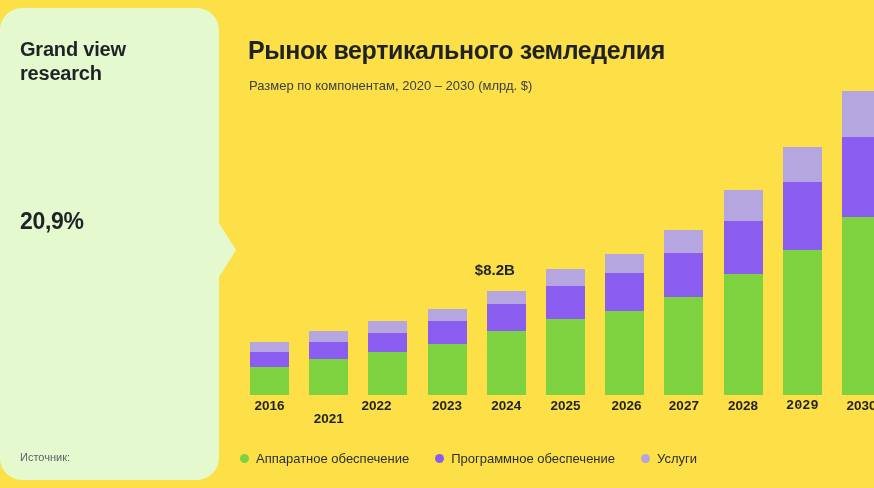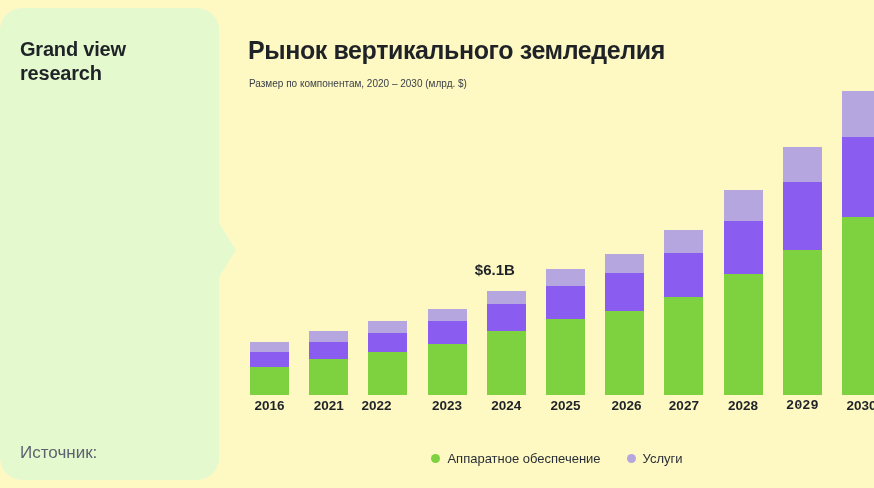--- a/index.html
+++ b/index.html
@@ -10,21 +10,21 @@
     height: 488px;
     overflow: hidden;
     background: #ffffff;
     font-family: "Liberation Sans", sans-serif;
   }
 
   #root {
     position: relative;
     width: 874px;
     height: 488px;
-    background: #fef9c3;
+    background: #fde047;
   }
 
   
   .side-panel {
     position: absolute;
     left: 0px;
     top: 8px;
     width: 219px;
     height: 472px;
     background: #e4f9cd;
@@ -72,21 +72,21 @@
     font-size: 13px;
     color: #2a2f36;
     line-height: 1.42;
   }
 
   .source-block {
     position: absolute;
     left: 20px;
     bottom: 22px;
     width: 190px;
-    font-size: 17px;
+    font-size: 11px;
     line-height: 1.45;
     color: #5c6370;
   }
 
   
   .chart-panel {
     position: absolute;
     left: 240px;
     top: 0px;
     width: 634px;
@@ -101,21 +101,21 @@
     font-weight: bold;
     color: #1f2328;
     letter-spacing: -0.4px;
     white-space: nowrap;
   }
 
   .chart-subtitle {
     position: absolute;
     left: 9px;
     top: 78px;
-    font-size: 10px;
+    font-size: 13px;
     color: #3b4049;
     white-space: nowrap;
   }
 
   .plot {
     position: absolute;
     left: 0px;
     top: 90px;
     width: 634px;
     height: 305px;
@@ -155,21 +155,21 @@
 
   
   .legend {
     position: absolute;
     left: 0px;
     top: 445px;
     width: 634px;
     height: 26px;
     display: flex;
     align-items: center;
-    justify-content: center;
+    justify-content: flex-start;
     gap: 26px;
   }
   .legend-item {
     display: flex;
     align-items: center;
     gap: 7px;
     font-size: 13px;
     color: #2a2f36;
     white-space: nowrap;
   }
@@ -184,20 +184,21 @@
 <body>
 
 <div id="root">
 
   <div class="side-panel"></div>
   <div class="side-tab"></div>
 
   <div class="brand">Grand view research</div>
 
   <div class="cagr-block">
+    <div class="cagr-value">20,9%</div>
   </div>
 
   <div class="source-block">
     <div>Источник:</div>
   </div>
 
   <div class="chart-panel">
     <div class="chart-title">Рынок вертикального земледелия</div>
     <div class="chart-subtitle">Размер по компонентам, 2020 – 2030 (млрд. $)</div>
 
@@ -250,40 +251,44 @@
         <div class="bar-group" style="left: 542.8px;">
           <div class="seg" style="height: 34.3125px; background: rgb(181, 166, 224);"></div>
           <div class="seg" style="height: 68.625px; background: rgb(139, 92, 240);"></div>
           <div class="seg" style="height: 144.875px; background: rgb(126, 209, 63);"></div>
         </div>
         <div class="bar-group" style="left: 602px;">
           <div class="seg" style="height: 45.75px; background: rgb(181, 166, 224);"></div>
           <div class="seg" style="height: 80.0625px; background: rgb(139, 92, 240);"></div>
           <div class="seg" style="height: 177.917px; background: rgb(126, 209, 63);"></div>
         </div>
-        <div class="value-callout" style="left: 234.8px; top: 170.792px;">$6.1B</div>
+        <div class="value-callout" style="left: 234.8px; top: 170.792px;">$8.2B</div>
       </div>
     <div class="x-axis" id="x-axis">
         <div class="x-tick" style="left: 10px;">2016</div>
-        <div class="x-tick" style="left: 69.2px;">2021</div>
+        <div class="x-tick" style="left: 69.2px; margin-top: 13px;">2021</div>
         <div class="x-tick" style="left: 117px;">2022</div>
         <div class="x-tick" style="left: 187.6px;">2023</div>
         <div class="x-tick" style="left: 246.8px;">2024</div>
         <div class="x-tick" style="left: 306px;">2025</div>
         <div class="x-tick" style="left: 367px;">2026</div>
         <div class="x-tick" style="left: 424.4px;">2027</div>
         <div class="x-tick" style="left: 483.6px;">2028</div>
         <div class="x-tick" style="left: 542.8px; font-family: Liberation Mono, monospace;">2029</div>
         <div class="x-tick" style="left: 602px;">2030</div>
       </div>
     <div class="legend" id="legend">
         <div class="legend-item">
           <span class="legend-dot" style="background: rgb(126, 209, 63);"></span>
           <span>Аппаратное обеспечение</span>
         </div>
         <div class="legend-item">
+          <span class="legend-dot" style="background: rgb(139, 92, 240);"></span>
+          <span>Программное обеспечение</span>
+        </div>
+        <div class="legend-item">
           <span class="legend-dot" style="background: rgb(181, 166, 224);"></span>
           <span>Услуги</span>
         </div>
       </div>
   </div>
 
 </div>
 
 </body></html>

